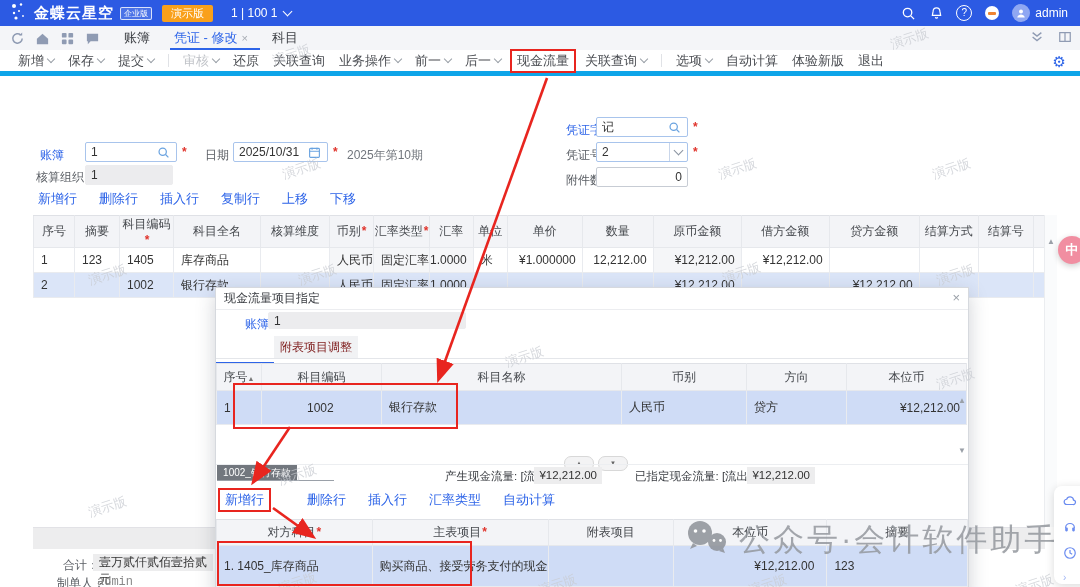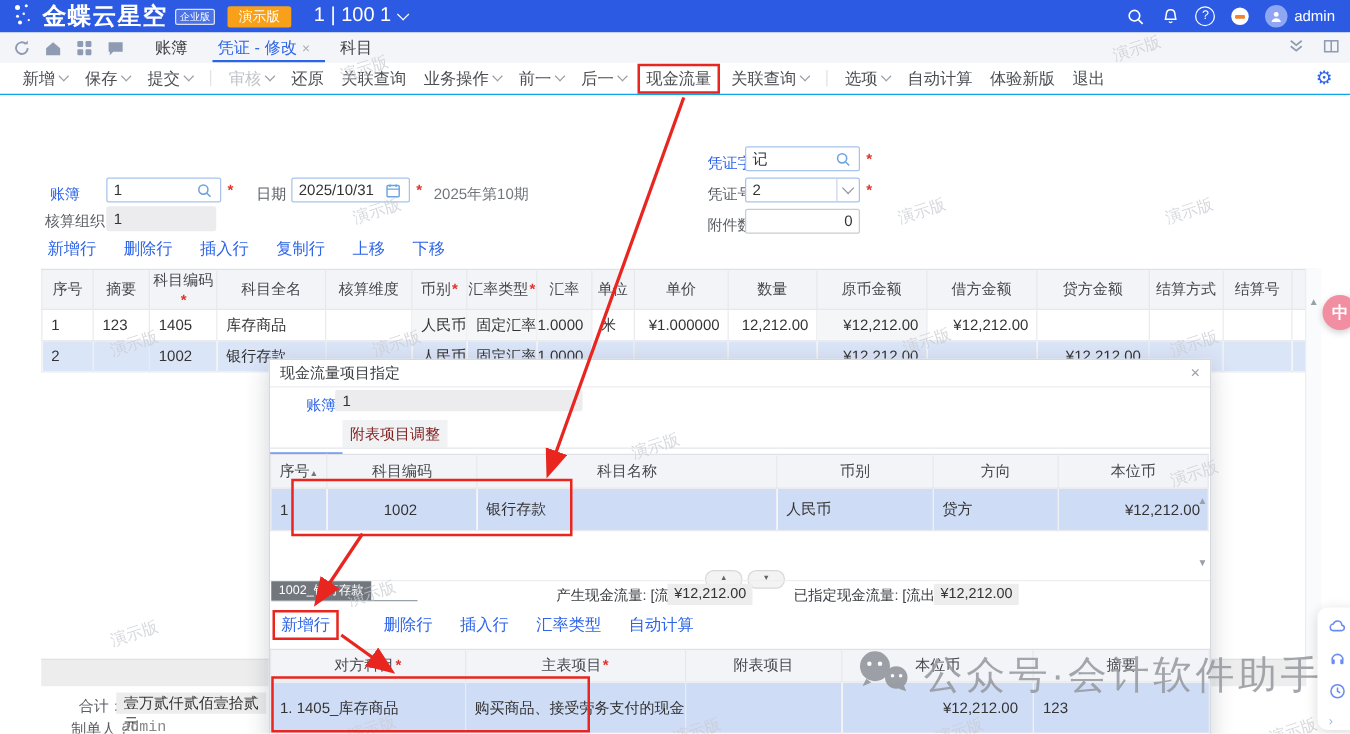--- a/index.html
+++ b/index.html
@@ -1,42 +1,42 @@
 <!DOCTYPE html>
 <html><head>
 <meta charset="utf-8">
 <style>
   html,body{margin:0;padding:0;background:#fff;}
   #app{position:relative;width:1080px;height:587px;overflow:hidden;
        font-family:"Liberation Sans","DejaVu Sans",sans-serif;font-size:12px;color:#333;background:#fff;}
   .abs{position:absolute;}
   
   #topbar{position:absolute;left:0;top:0;width:1080px;height:26px;background:#2c5ae3;display:flex;align-items:center;color:#fff;}
-  #topbar .brand{font-size:19px;font-weight:bold;margin-left:4px;letter-spacing:1px;}
+  #topbar .brand{font-size:15px;font-weight:bold;margin-left:4px;letter-spacing:1px;}
   .badge-ent{font-size:8px;border:1px solid rgba(255,255,255,.8);border-radius:2px;padding:0 3px;margin-left:6px;background:rgba(255,255,255,.15);}
   .badge-demo{font-size:11px;background:#f9a01b;color:#fff;border-radius:2px;padding:1px 9px;margin-left:10px;}
-  .ws{margin-left:18px;font-size:16px;display:flex;align-items:center;gap:6px;}
+  .ws{margin-left:18px;font-size:12px;display:flex;align-items:center;gap:6px;}
   .chev{display:inline-block;width:6px;height:6px;border-right:1.4px solid currentColor;border-bottom:1.4px solid currentColor;transform:rotate(45deg);margin-top:-3px;}
   #topbar .spacer{flex:1;}
   .tb-ico{width:16px;height:16px;margin-right:12px;color:#fff;display:inline-flex;align-items:center;justify-content:center;}
   .qmark{width:14px;height:14px;border:1.3px solid #fff;border-radius:50%;font-size:10px;line-height:13px;text-align:center;}
   .dnd{width:14px;height:14px;background:#fff;border-radius:50%;position:relative;}
   .dnd::after{content:"";position:absolute;left:3px;top:6px;width:8px;height:2.5px;background:#ef8432;border-radius:1px;}
   .avatar{width:18px;height:18px;border-radius:50%;background:#8fa7f2;display:inline-flex;align-items:center;justify-content:center;margin-right:5px;}
   #topbar .uname{margin-right:12px;font-size:12px;}
   .logo-dots{margin-left:10px;}
   
   #tabbar{position:absolute;left:0;top:26px;width:1080px;height:24px;background:#f4f5f8;border-bottom:1px solid #e6e8ec;display:flex;align-items:center;}
   .nav-ico{width:15px;height:15px;color:#8f9bb3;margin-left:10px;display:inline-flex;}
   .tab{margin-left:24px;font-size:13px;color:#3c3f44;height:24px;line-height:23px;position:relative;}
   .tab.active{color:#2d64e8;}
   .tab.active::after{content:"";position:absolute;left:-4px;right:-12px;bottom:0;height:2px;background:#2d64e8;}
   .tab .x{color:#a6abb3;font-size:11px;margin-left:4px;}
   
-  #toolbar{position:absolute;left:0;top:50px;width:1080px;height:26px;background:#fff;border-bottom:1px solid #0ea5e9;display:flex;align-items:center;gap:14px;padding-left:18px;box-sizing:border-box;}
+  #toolbar{position:absolute;left:0;top:50px;width:1080px;height:26px;background:#fff;border-bottom:5px solid #0ea5e9;display:flex;align-items:center;gap:14px;padding-left:18px;box-sizing:border-box;}
   .tbi{font-size:13px;color:#4a4d52;display:inline-flex;align-items:center;gap:4px;white-space:nowrap;}
   .tbi .chev{color:#9aa0a8;width:5px;height:5px;}
   .tbi.dis{color:#c0c3c8;}
   .sep{width:1px;height:13px;background:#e0e2e6;}
   .hl-box{border:2px solid #e8251f;padding:1px 5px;margin:-3px -5px;}
   .gear{position:absolute;right:14px;top:3px;color:#2d64e8;font-size:15px;}
   
   .vtitle{position:absolute;left:330px;top:101px;width:110px;text-align:center;font-size:21px;font-weight:bold;color:#222;letter-spacing:2px;}
   .flabel{position:absolute;font-size:12px;color:#5a5e64;}
   .flabel.blue{color:#2d64e8;}

